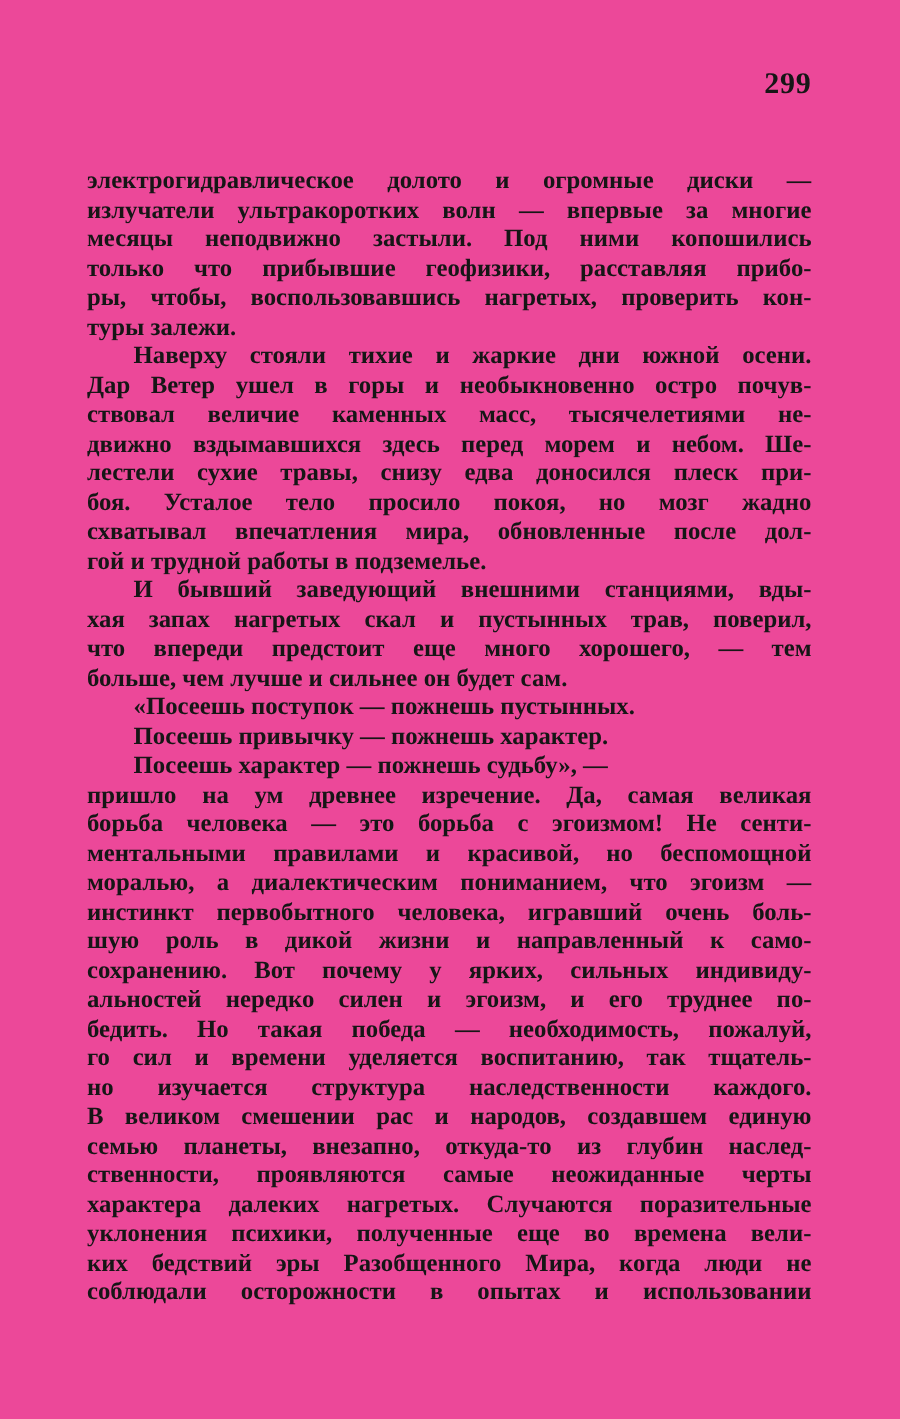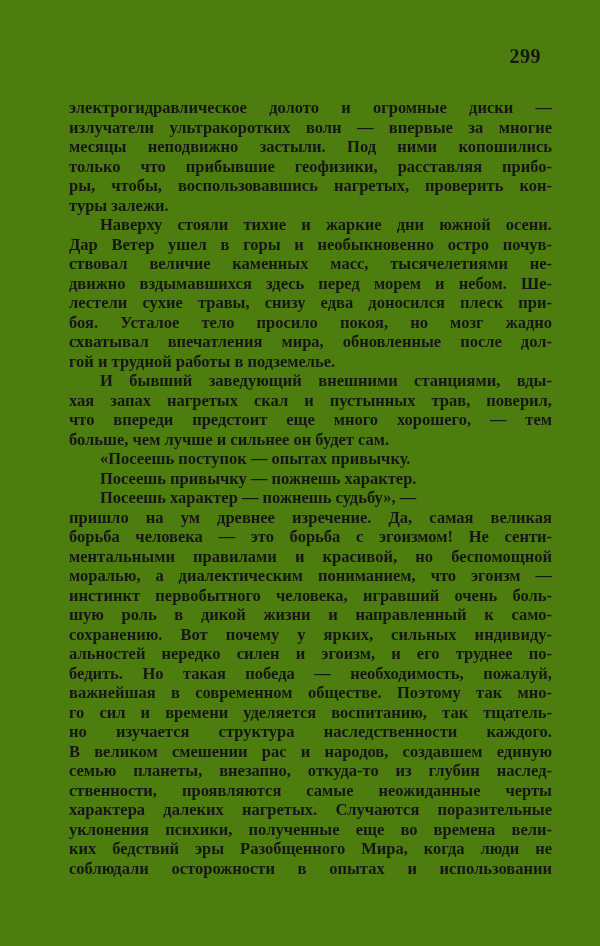--- a/index.html
+++ b/index.html
@@ -9,38 +9,37 @@
   body {
     width: 600px;
     height: 946px;
     background: #ffffff;
     overflow: hidden;
   }
   .page {
     position: relative;
     width: 600px;
     height: 946px;
-    background: #4d7c0f;
+    background: #ec4899;
     font-family: "Liberation Serif", "DejaVu Serif", serif;
     font-weight: 700;
     color: #161616;
   }
   .page-number {
     position: absolute;
     top: 45px;
     right: 59px;
     font-size: 20px;
     letter-spacing: 0.5px;
   }
   .text-block {
     position: absolute;
-    top: 98px;
+    top: 110px;
     left: 58px;
     width: 483px;
-    margin-left: 11px;
   }
   .line {
     font-size: 16.5px;
     line-height: 19.5px;
     height: 19.5px;
     text-align: justify;
     text-align-last: left;
     white-space: nowrap; 
   }
   .line { white-space: normal; overflow: hidden; }
@@ -64,33 +63,32 @@
       <div class="line just">ствовал величие каменных масс, тысячелетиями не-</div>
       <div class="line just">движно вздымавшихся здесь перед морем и небом. Ше-</div>
       <div class="line just">лестели сухие травы, снизу едва доносился плеск при-</div>
       <div class="line just">боя. Усталое тело просило покоя, но мозг жадно</div>
       <div class="line just">схватывал впечатления мира, обновленные после дол-</div>
       <div class="line">гой и трудной работы в подземелье.</div>
       <div class="line just indent">И бывший заведующий внешними станциями, вды-</div>
       <div class="line just">хая запах нагретых скал и пустынных трав, поверил,</div>
       <div class="line just">что впереди предстоит еще много хорошего, — тем</div>
       <div class="line">больше, чем лучше и сильнее он будет сам.</div>
-      <div class="line indent">«Посеешь поступок — опытах привычку.</div>
+      <div class="line indent">«Посеешь поступок — пожнешь пустынных.</div>
       <div class="line indent">Посеешь привычку — пожнешь характер.</div>
       <div class="line indent">Посеешь характер — пожнешь судьбу», —</div>
       <div class="line just">пришло на ум древнее изречение. Да, самая великая</div>
       <div class="line just">борьба человека — это борьба с эгоизмом! Не сенти-</div>
       <div class="line just">ментальными правилами и красивой, но беспомощной</div>
       <div class="line just">моралью, а диалектическим пониманием, что эгоизм —</div>
       <div class="line just">инстинкт первобытного человека, игравший очень боль-</div>
       <div class="line just">шую роль в дикой жизни и направленный к само-</div>
       <div class="line just">сохранению. Вот почему у ярких, сильных индивиду-</div>
       <div class="line just">альностей нередко силен и эгоизм, и его труднее по-</div>
       <div class="line just">бедить. Но такая победа — необходимость, пожалуй,</div>
-      <div class="line just">важнейшая в современном обществе. Поэтому так мно-</div>
       <div class="line just">го сил и времени уделяется воспитанию, так тщатель-</div>
       <div class="line just">но изучается структура наследственности каждого.</div>
       <div class="line just">В великом смешении рас и народов, создавшем единую</div>
       <div class="line just">семью планеты, внезапно, откуда-то из глубин наслед-</div>
       <div class="line just">ственности, проявляются самые неожиданные черты</div>
       <div class="line just">характера далеких нагретых. Случаются поразительные</div>
       <div class="line just">уклонения психики, полученные еще во времена вели-</div>
       <div class="line just">ких бедствий эры Разобщенного Мира, когда люди не</div>
       <div class="line just">соблюдали осторожности в опытах и использовании</div>
     </div>

